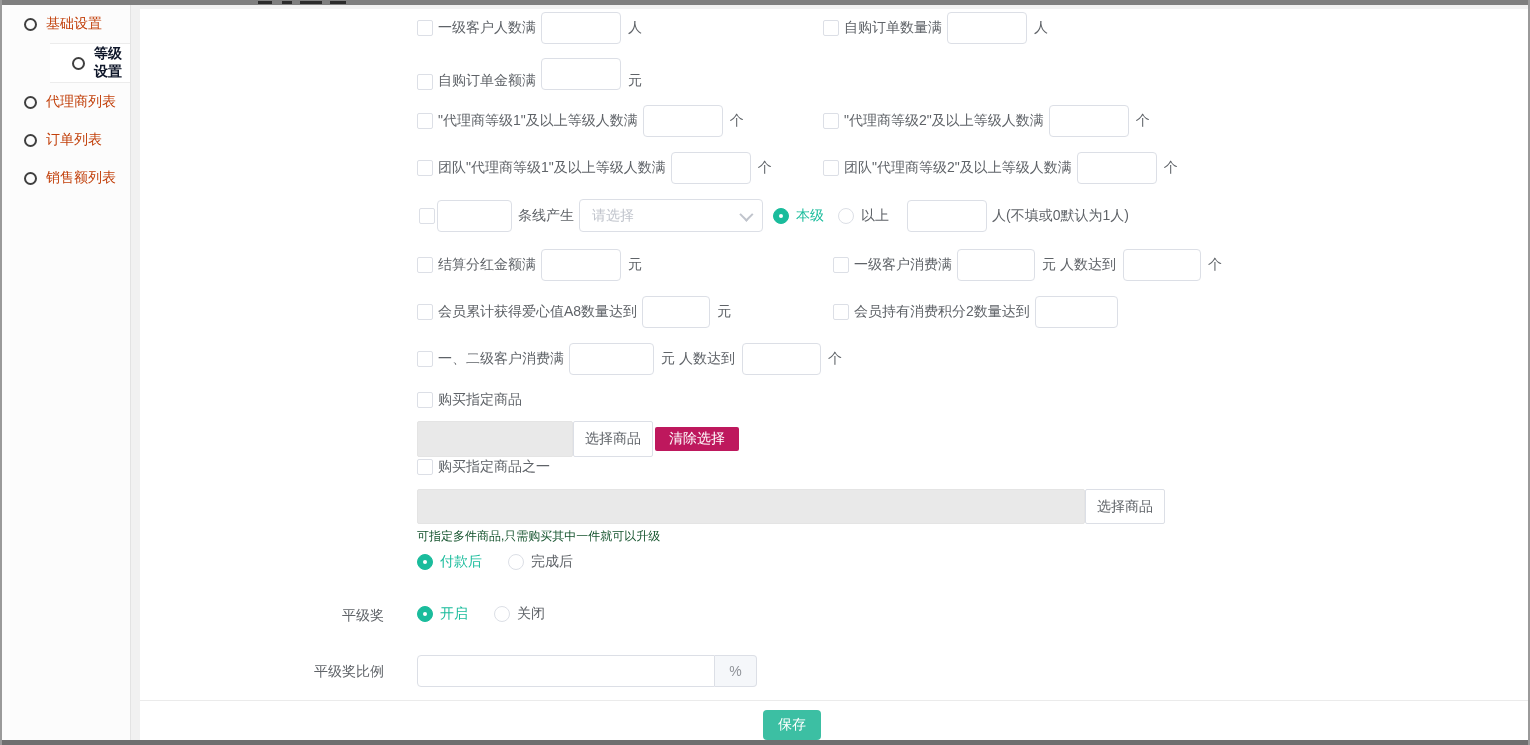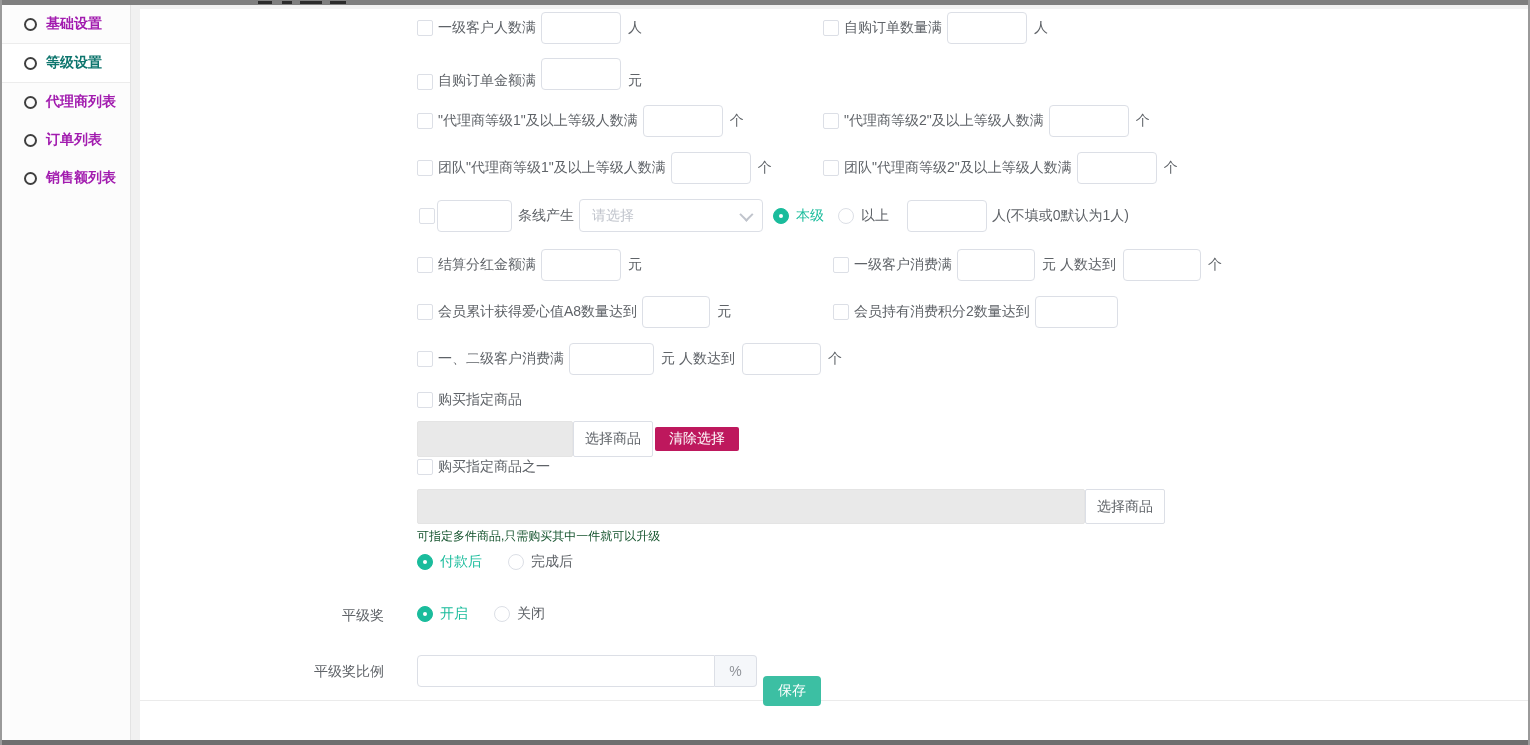--- a/index.html
+++ b/index.html
@@ -12,22 +12,22 @@
   .frame.bottom{left:0;top:740px;width:1530px;height:5px;background:#6f6f6f;}
   .frame.left{left:0;top:0;width:2px;height:745px;background:#9a9a9a;}
   .frame.right{left:1528px;top:0;width:2px;height:745px;background:#9a9a9a;}
   .remnant{position:absolute;top:1px;height:3px;background:#2b2b2b;z-index:51;}
 
   .topstrip{position:absolute;left:2px;top:5px;width:1526px;height:4px;background:#f2f2f2;z-index:1;}
   .gapstrip{position:absolute;left:130px;top:5px;width:10px;height:735px;background:#f1f1f1;z-index:1;}
 
   
   .sidebar{position:absolute;left:2px;top:5px;width:128px;height:735px;background:#fcfcfc;border-right:1px solid #e3e3e3;z-index:2;}
-  .side-item{height:38px;display:flex;align-items:center;padding-left:22px;cursor:pointer;color:#a21caf;background:transparent;font-weight:bold;}
-  .side-item.sel{background:#fff;border-top:1px solid #ececec;border-bottom:1px solid #ececec;font-weight:bold;color:#0f766e;}
+  .side-item{height:38px;display:flex;align-items:center;padding-left:22px;cursor:pointer;color:#c2410c;background:transparent;}
+  .side-item.sel{background:#fff;border-top:1px solid #ececec;border-bottom:1px solid #ececec;font-weight:bold;color:#0f172a;margin-left:48px;}
   .circle-ico{width:9px;height:9px;border:2px solid #3f3f3f;border-radius:50%;margin-right:9px;flex:0 0 auto;}
 
   
   .main{position:absolute;left:140px;top:9px;width:1388px;height:731px;background:#fff;border-radius:8px 0 0 0;z-index:2;}
 
   .frow{position:absolute;display:flex;align-items:center;height:33px;z-index:3;white-space:nowrap;}
   .cb{width:14px;height:14px;border:1px solid #dcdfe6;border-radius:2px;background:#fff;flex:0 0 auto;margin-right:5px;cursor:pointer;}
   .lbl{color:#5f6368;margin-right:5px;}
   .sfx{color:#5f6368;margin-left:7px;}
   .inp{height:32px;box-sizing:border-box;border:1px solid #dcdfe6;border-radius:4px;background:#fff;padding:0 8px;font-size:14px;color:#606266;outline:none;font-family:inherit;}
@@ -41,21 +41,21 @@
   .radio.sel{background:#1abc9c;border-color:#1abc9c;}
   .radio.sel::after{content:'';position:absolute;left:5px;top:5px;width:4px;height:4px;border-radius:50%;background:#fff;}
   .rlbl{margin:0 14px 0 7px;color:#5f6368;cursor:pointer;}
   .rlbl.sel{color:#1abc9c;}
 
   .btn-white{height:36px;box-sizing:border-box;border:1px solid #dcdfe6;background:#fff;color:#5f6368;font-size:14px;display:flex;align-items:center;justify-content:center;cursor:pointer;border-radius:2px;font-family:inherit;}
   .btn-red{height:24px;box-sizing:border-box;border:none;background:#be185d;color:#fff;font-size:14px;display:flex;align-items:center;justify-content:center;cursor:pointer;border-radius:2px;font-family:inherit;}
   .hint{position:absolute;font-size:12px;color:#14532d;z-index:3;text-align:right;}
   .append{height:32px;box-sizing:border-box;border:1px solid #dcdfe6;border-left:none;border-radius:0 4px 4px 0;background:#f5f7fa;color:#909399;display:flex;align-items:center;justify-content:center;}
   .divider{position:absolute;left:140px;top:700px;width:1388px;height:1px;background:#ebebeb;z-index:3;}
-  .save-btn{position:absolute;left:763px;top:676px;width:58px;height:30px;background:#3cbfa3;color:#fff;border:none;border-radius:4px;font-size:14px;cursor:pointer;z-index:4;font-family:inherit;}
+  .save-btn{position:absolute;left:763px;top:710px;width:58px;height:30px;background:#3cbfa3;color:#fff;border:none;border-radius:4px;font-size:14px;cursor:pointer;z-index:4;font-family:inherit;}
   .formlabel{position:absolute;width:104px;text-align:right;color:#5f6368;z-index:3;}
 </style>
 </head>
 <body>
 
 <div class="page">
 
   <div class="topstrip"></div>
   <div class="gapstrip"></div>
 

